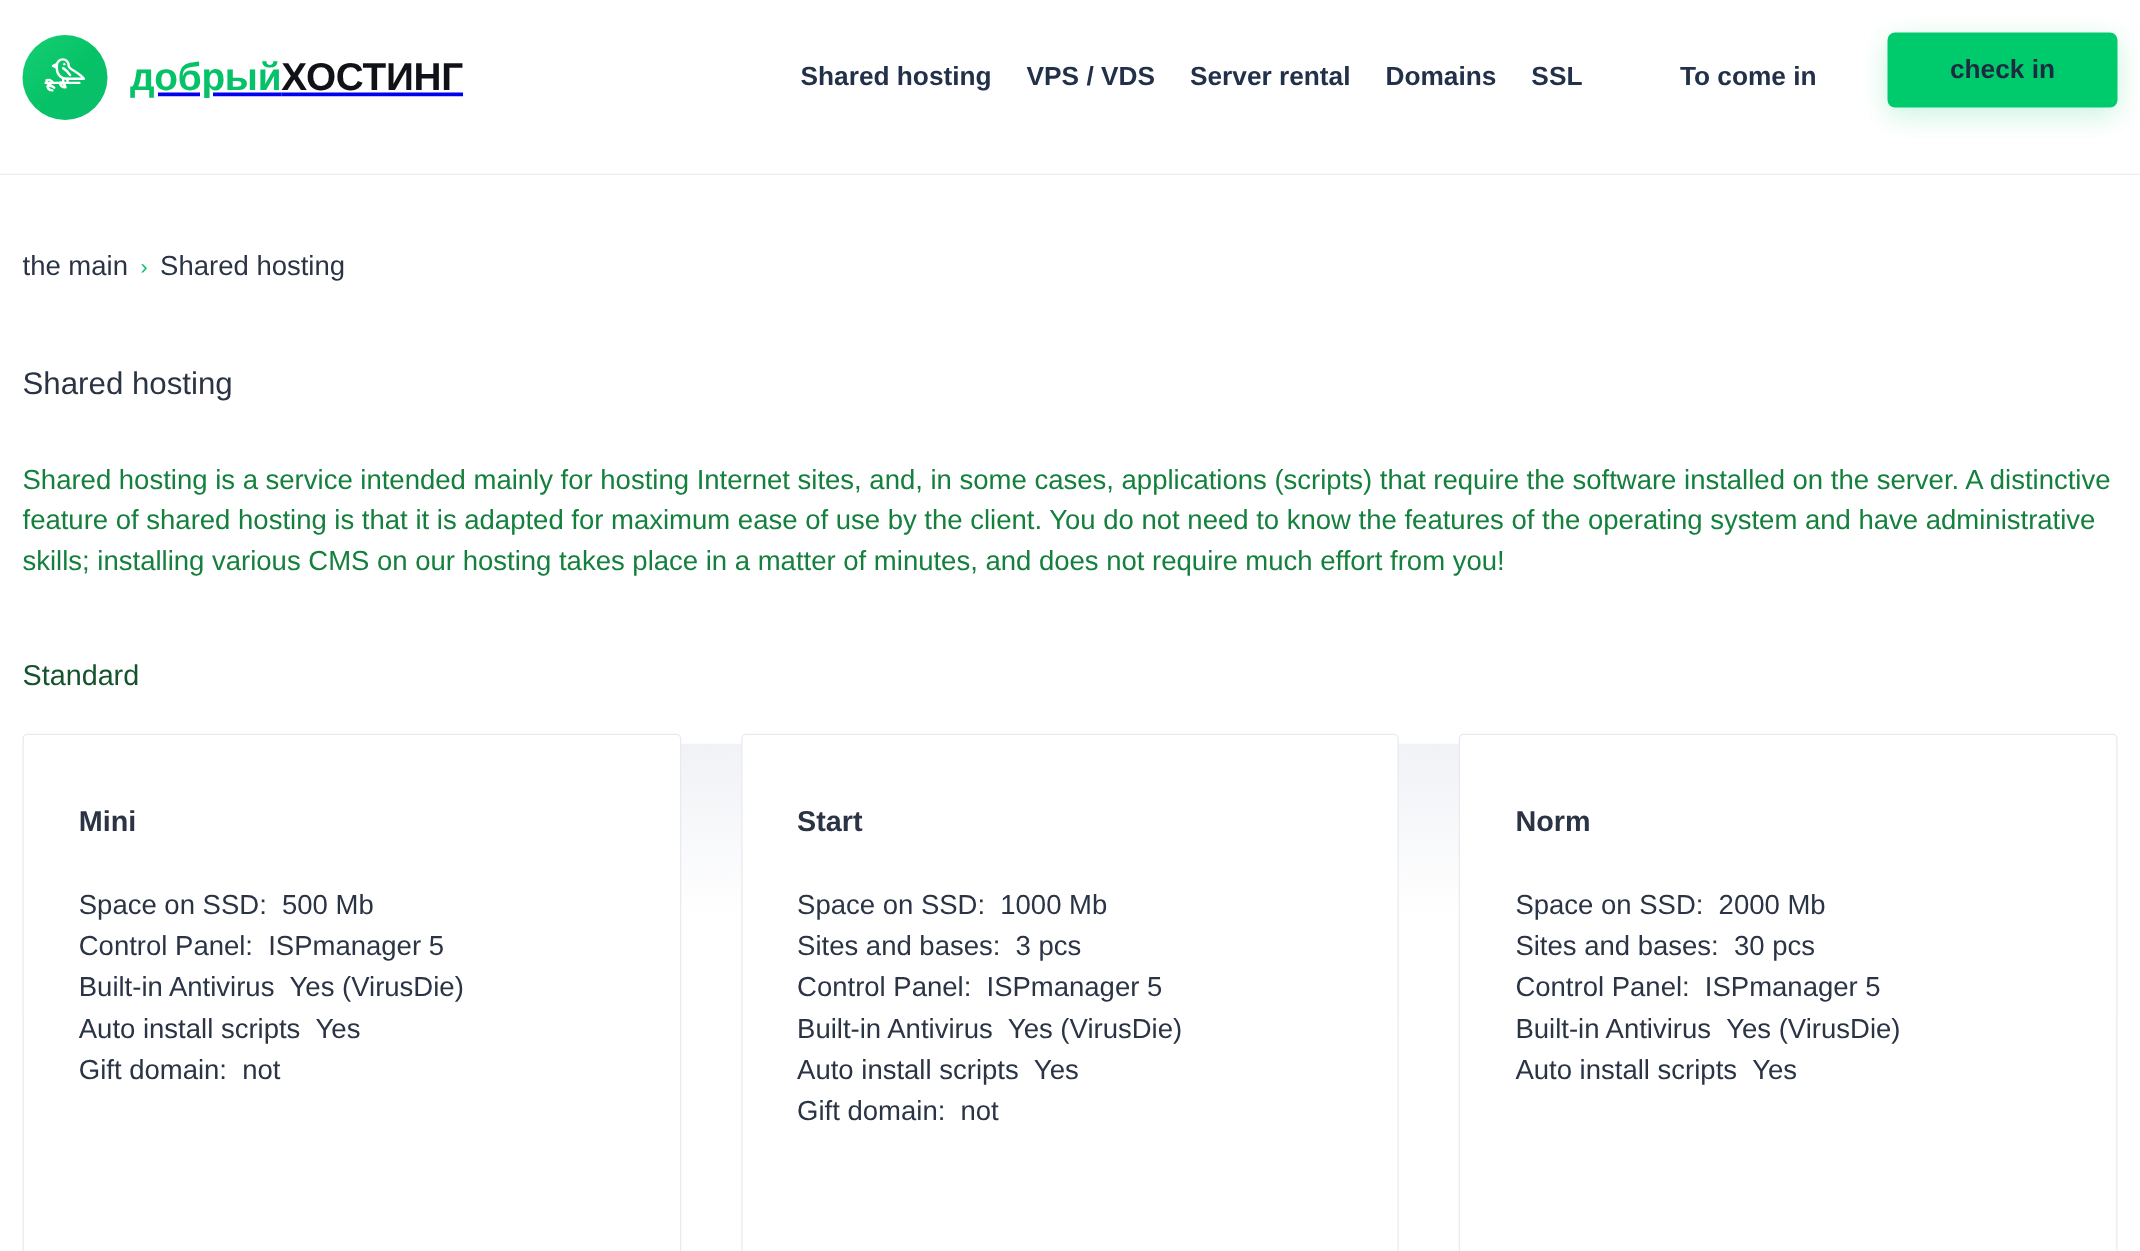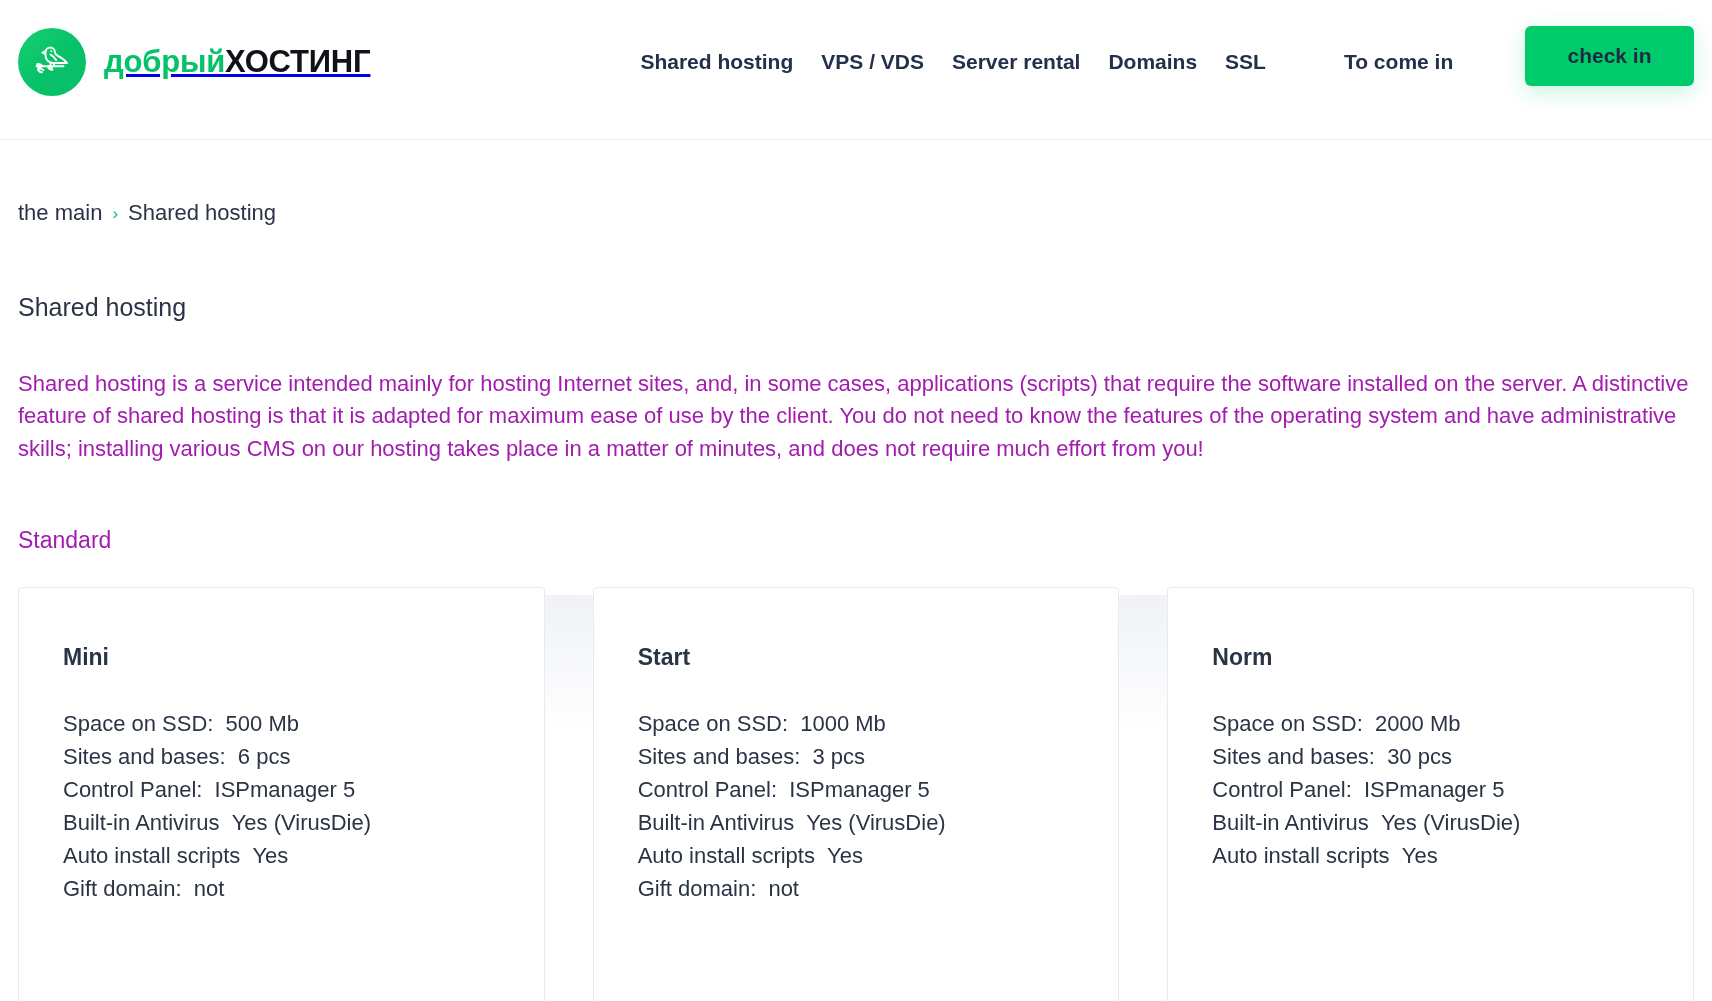--- a/index.html
+++ b/index.html
@@ -78,21 +78,21 @@
 
   .nav-item.regular {
     font-weight: 700;
     margin-left: 50px;
   }
 
   .check-in-btn {
     position: absolute;
     right: 18px;
     top: 26px;
-    width: 169px;
+    width: 184px;
     height: 60px;
     background: #00cb6c;
     border: none;
     border-radius: 6px;
     color: #1d2b40;
     font-family: "Liberation Sans", sans-serif;
     font-size: 21px;
     font-weight: 700;
     cursor: pointer;
     box-shadow: 0 6px 22px rgba(0, 203, 108, 0.22);
@@ -128,29 +128,29 @@
     font-size: 25px;
     font-weight: 400;
     color: #2b3445;
     line-height: 1.2;
   }
 
   .intro {
     margin-top: 46px;
     font-size: 22px;
     line-height: 1.47;
-    color: #a21caf;
+    color: #15803d;
     max-width: 1680px;
   }
 
   .section-title {
     margin-top: 62px;
     font-size: 23px;
     font-weight: 400;
-    color: #a21caf;
+    color: #14532d;
   }
 
   .section-sub {
     margin-top: 27px;
     font-size: 22px;
     color: #2b3445;
   }
 
   
   .cards-wrap {
@@ -264,24 +264,20 @@
 
     <div class="cards">
 
       <div class="card">
         <div class="card-title">Mini</div>
         <div class="spec-row">
           <span>Space on SSD:</span>
           <span class="spec-value">500 Mb</span>
         </div>
         <div class="spec-row">
-          <span>Sites and bases:</span>
-          <span class="spec-value">6 pcs</span>
-        </div>
-        <div class="spec-row">
           <span>Control Panel:</span>
           <span class="spec-value">ISPmanager 5</span>
         </div>
         <div class="spec-row">
           <span>Built-in Antivirus</span>
           <span class="spec-value">Yes (VirusDie)</span>
         </div>
         <div class="spec-row">
           <span>Auto install scripts</span>
           <span class="spec-value">Yes</span>

